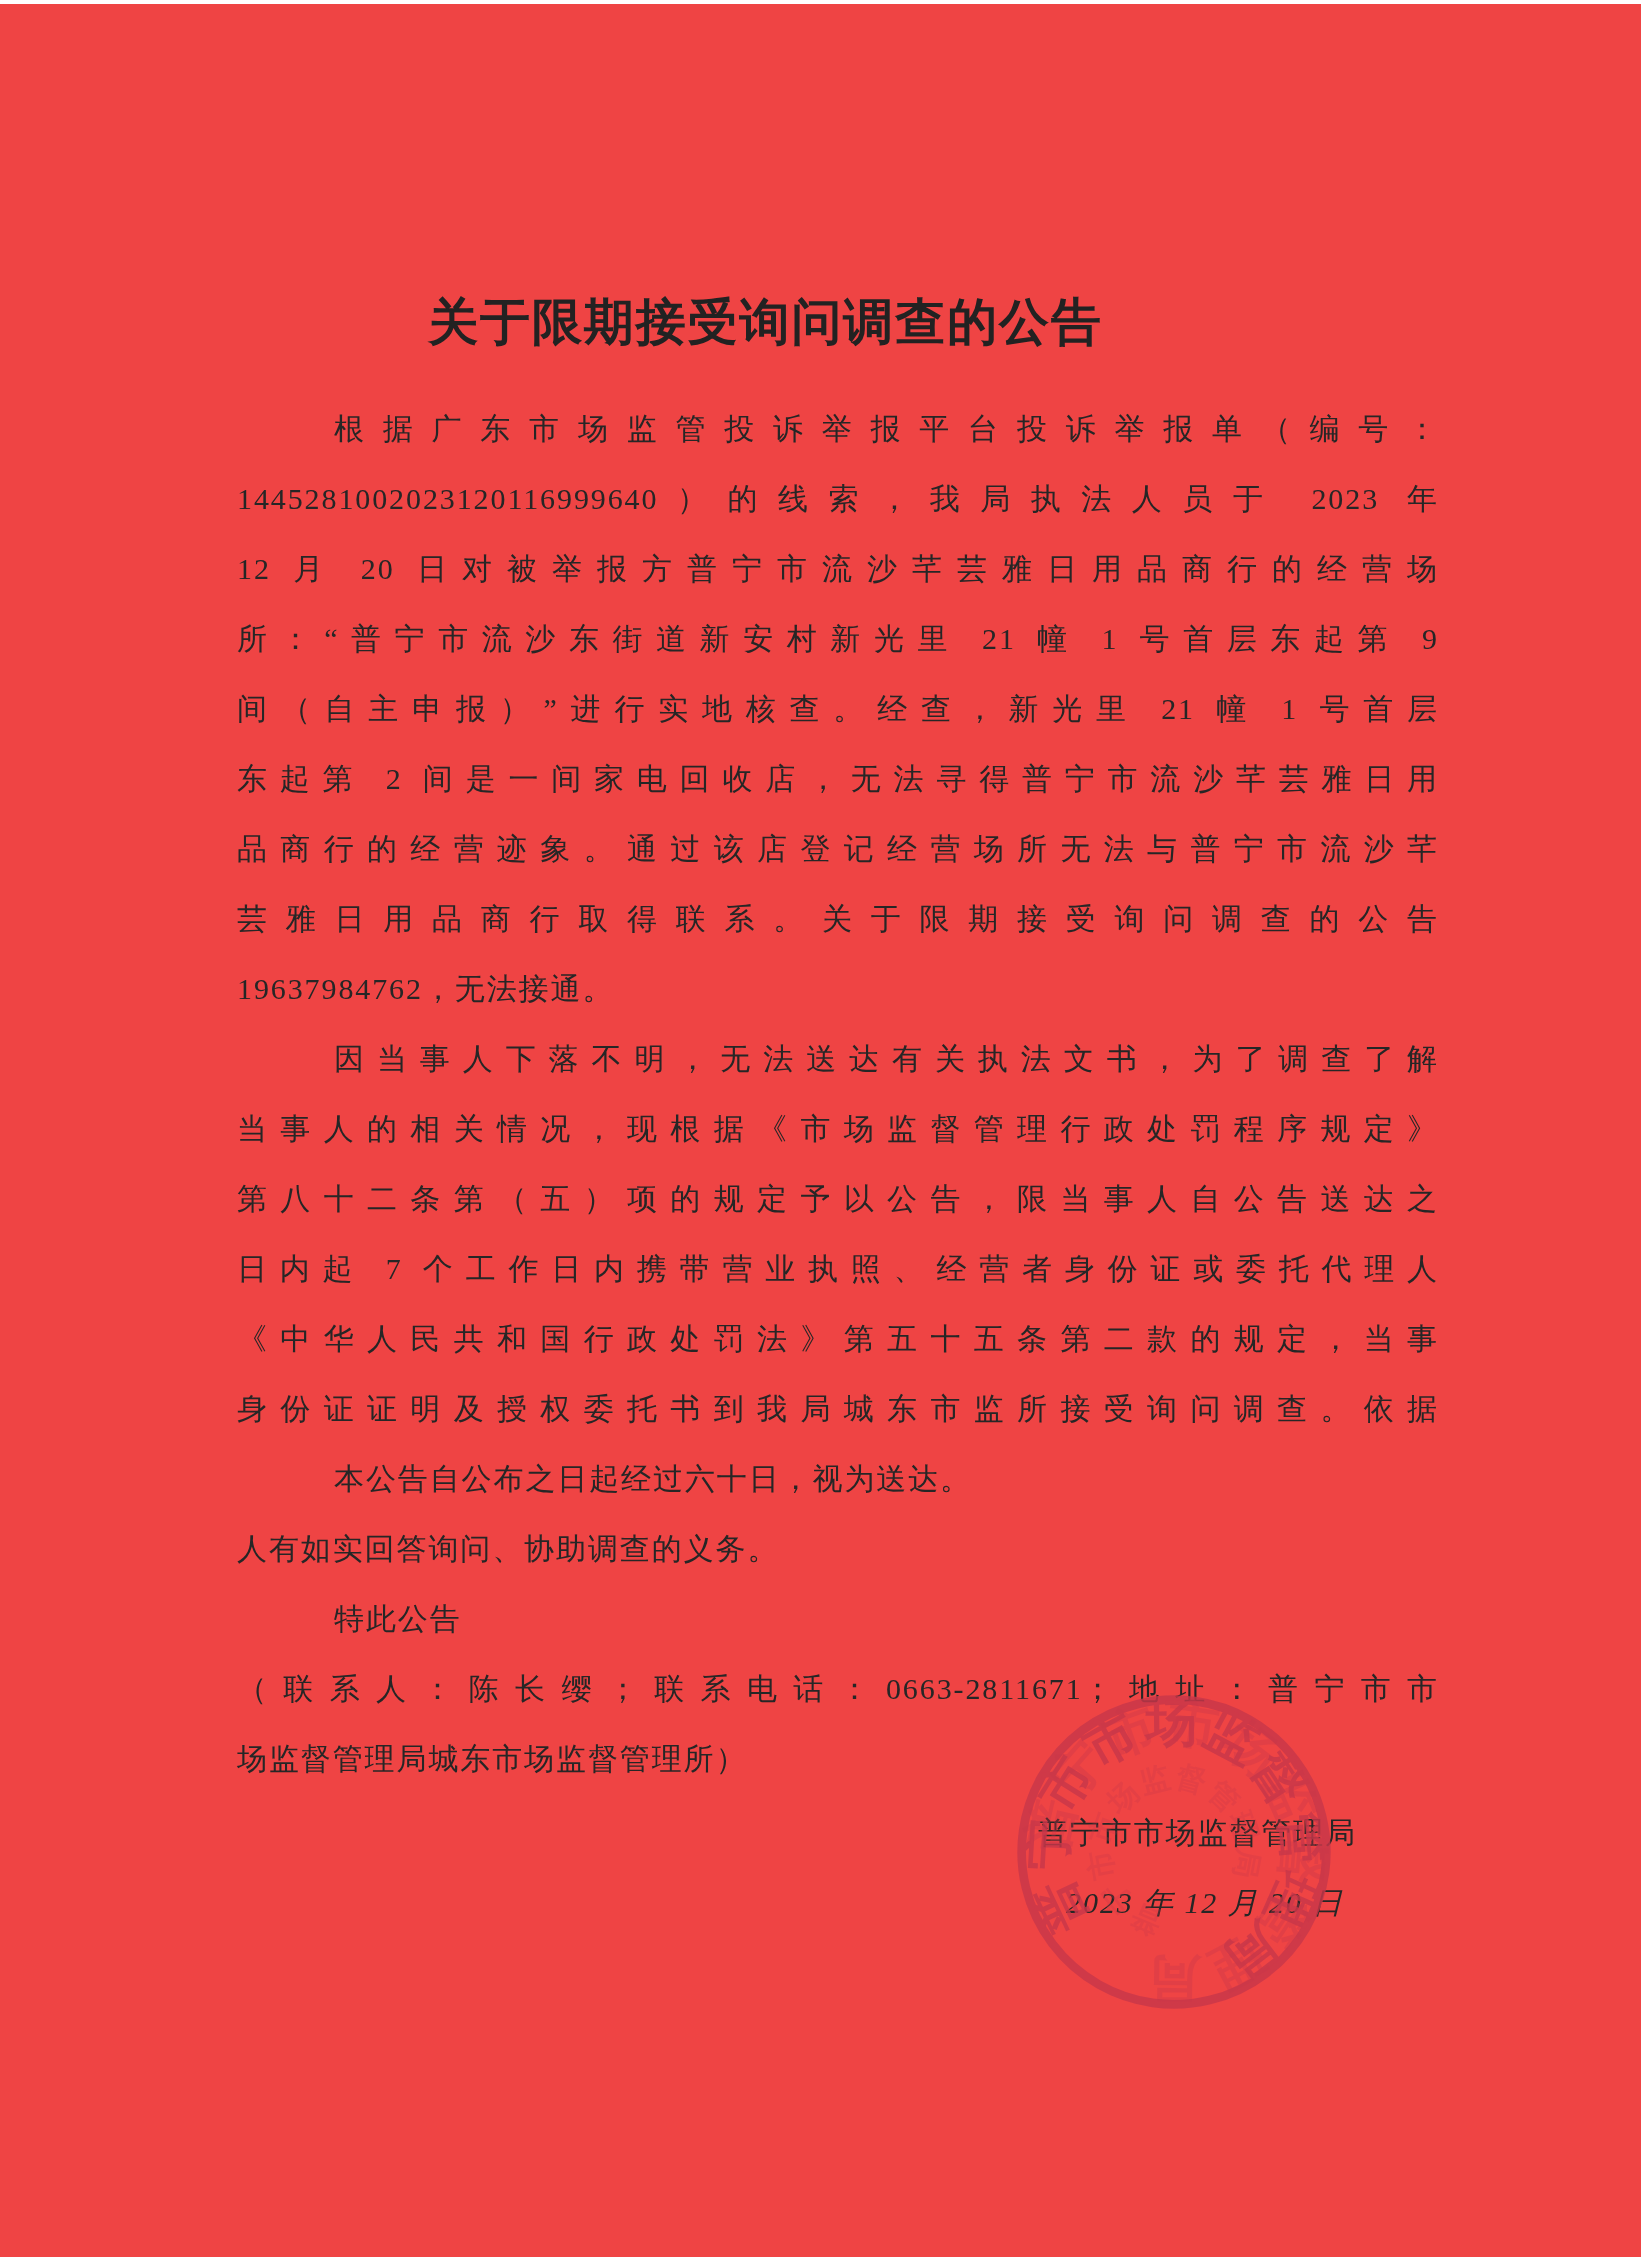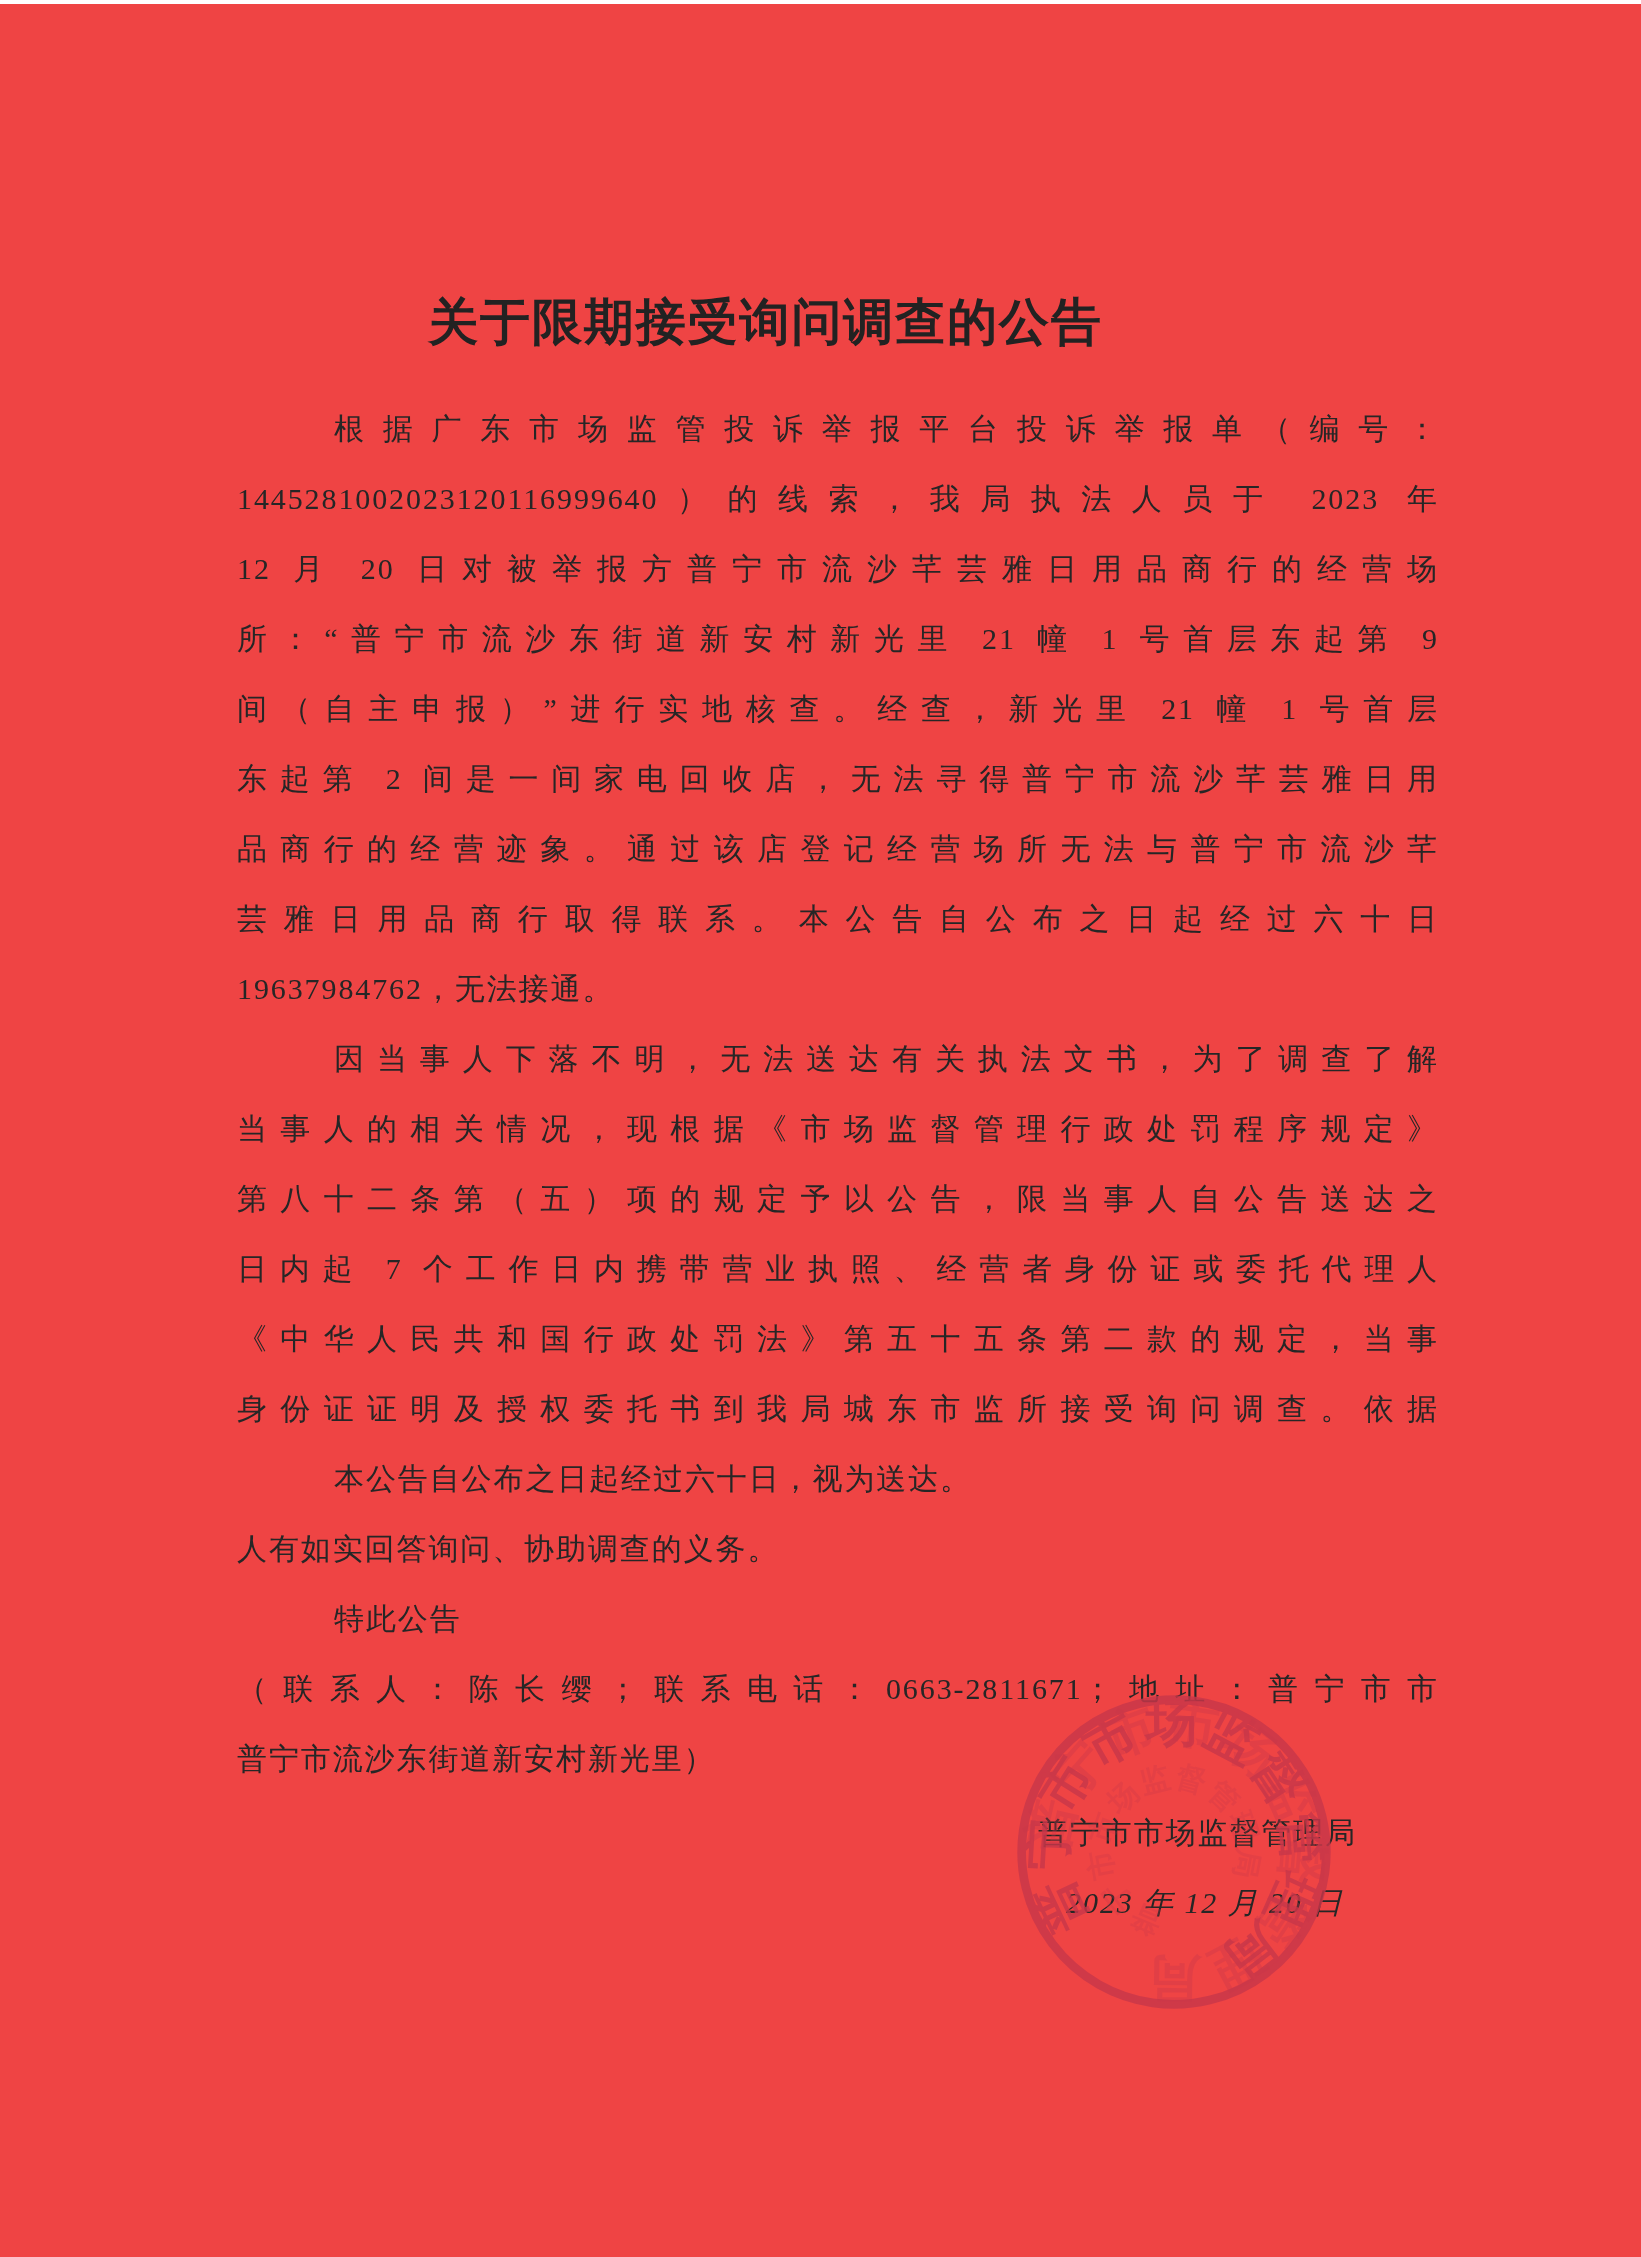--- a/index.html
+++ b/index.html
@@ -81,33 +81,33 @@
     <h1 class="doc-title">关于限期接受询问调查的公告</h1>
 
     <div class="body-text">
       <div class="line just indent">根据广东市场监管投诉举报平台投诉举报单（编号：</div>
       <div class="line just">1445281002023120116999640）的线索，我局执法人员于 2023 年</div>
       <div class="line just">12 月 20 日对被举报方普宁市流沙芊芸雅日用品商行的经营场</div>
       <div class="line just">所：“普宁市流沙东街道新安村新光里 21 幢 1 号首层东起第 9</div>
       <div class="line just">间（自主申报）”进行实地核查。经查，新光里 21 幢 1 号首层</div>
       <div class="line just">东起第 2 间是一间家电回收店，无法寻得普宁市流沙芊芸雅日用</div>
       <div class="line just">品商行的经营迹象。通过该店登记经营场所无法与普宁市流沙芊</div>
-      <div class="line just">芸雅日用品商行取得联系。本公告自公布之日起经过六十日</div>
+      <div class="line just">芸雅日用品商行取得联系。关于限期接受询问调查的公告</div>
       <div class="line">19637984762，无法接通。</div>
       <div class="line just indent">因当事人下落不明，无法送达有关执法文书，为了调查了解</div>
       <div class="line just">当事人的相关情况，现根据《市场监督管理行政处罚程序规定》</div>
       <div class="line just">第八十二条第（五）项的规定予以公告，限当事人自公告送达之</div>
       <div class="line just">日内起 7 个工作日内携带营业执照、经营者身份证或委托代理人</div>
       <div class="line just">《中华人民共和国行政处罚法》第五十五条第二款的规定，当事</div>
       <div class="line just">身份证证明及授权委托书到我局城东市监所接受询问调查。依据</div>
       <div class="line indent">本公告自公布之日起经过六十日，视为送达。</div>
       <div class="line">人有如实回答询问、协助调查的义务。</div>
       <div class="line indent">特此公告</div>
       <div class="line just">（联系人：陈长缨；联系电话：0663-2811671；地址：普宁市市</div>
-      <div class="line">普宁市流沙东街道新安村新光里）</div>
+      <div class="line">场监督管理局城东市场监督管理所）</div>
 
       <div class="line sign">普宁市市场监督管理局</div>
       <div class="line date">2023 年 12 月 20 日</div>
     </div>
   </div>
 
   <div class="seal">
     <svg viewBox="0 0 336 336" xmlns="http://www.w3.org/2000/svg">
       <defs>
         <path id="sealArc" d="M 96,254 A 114,114 0 1 1 104,260" fill="none"></path>

